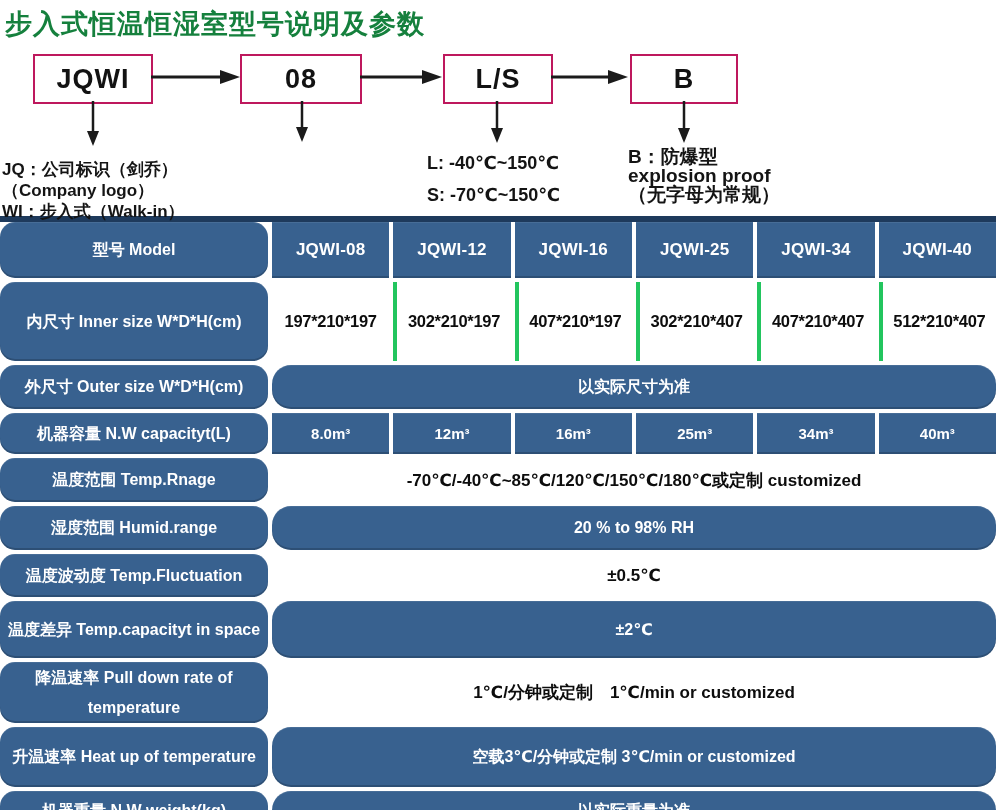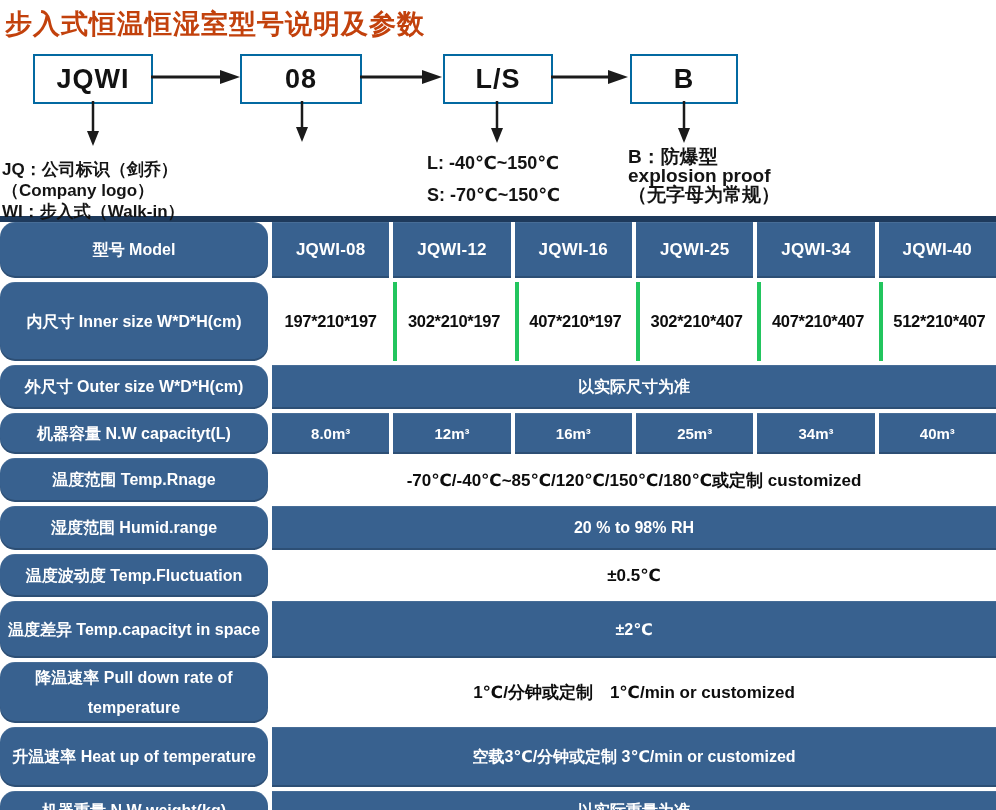--- a/index.html
+++ b/index.html
@@ -5,24 +5,24 @@
   html,body{margin:0;padding:0;}
   body{
     width:996px;height:810px;overflow:hidden;background:#fff;
     font-family:"Liberation Sans","DejaVu Sans",sans-serif;
     -webkit-font-smoothing:antialiased;
   }
   
   .diagram{position:relative;width:996px;height:216px;background:#fff;}
   .page-title{
     position:absolute;left:5px;top:6px;
-    font-size:27px;font-weight:bold;color:#c2410c;letter-spacing:1px;
+    font-size:27px;font-weight:bold;color:#15803d;letter-spacing:1px;
   }
   .model-box{
-    position:absolute;height:46px;border:2px solid #0369a1;background:#fff;
+    position:absolute;height:46px;border:2px solid #be185d;background:#fff;
     display:flex;align-items:center;justify-content:center;
     font-size:27px;font-weight:bold;color:#121212;letter-spacing:1px;
   }
   .box-jqwi{left:33px;top:54px;width:116px;}
   .box-08{left:240px;top:54px;width:118px;}
   .box-ls{left:443px;top:54px;width:106px;}
   .box-b{left:630px;top:54px;width:104px;}
   .arrows-svg{position:absolute;left:0;top:0;width:996px;height:216px;pointer-events:none;}
   .note{position:absolute;color:#141414;font-weight:bold;}
   .note div{white-space:nowrap;}
@@ -46,21 +46,21 @@
   .blue{
     background:#38618f;color:#fff;
     box-shadow:inset 0 -2px 0 rgba(0,0,0,0.18), inset 0 1px 0 rgba(255,255,255,0.08);
   }
   .label-cell{font-size:16px;line-height:30px;padding:0 4px;border-radius:15px;}
   .head-cell{font-size:17px;letter-spacing:0.2px;}
   .white-cell{background:#fff;color:#0d0d0d;font-size:16.5px;letter-spacing:-0.3px;}
   .white-cell + .white-cell{border-left:4px solid #22c55e;}
   .span-cell{grid-column:2/8;}
   .span-white{background:#fff;color:#0d0d0d;font-size:17px;}
-  .span-blue-val{font-size:16px;}
+  .span-blue-val{font-size:16px;border-radius:19px;}
   .cells-blue{font-size:15px;}
 </style>
 </head>
 <body>
 
 <div class="diagram">
   <div class="page-title">步入式恒温恒湿室型号说明及参数</div>
 
   <div class="model-box box-jqwi">
     <span>JQWI</span>

